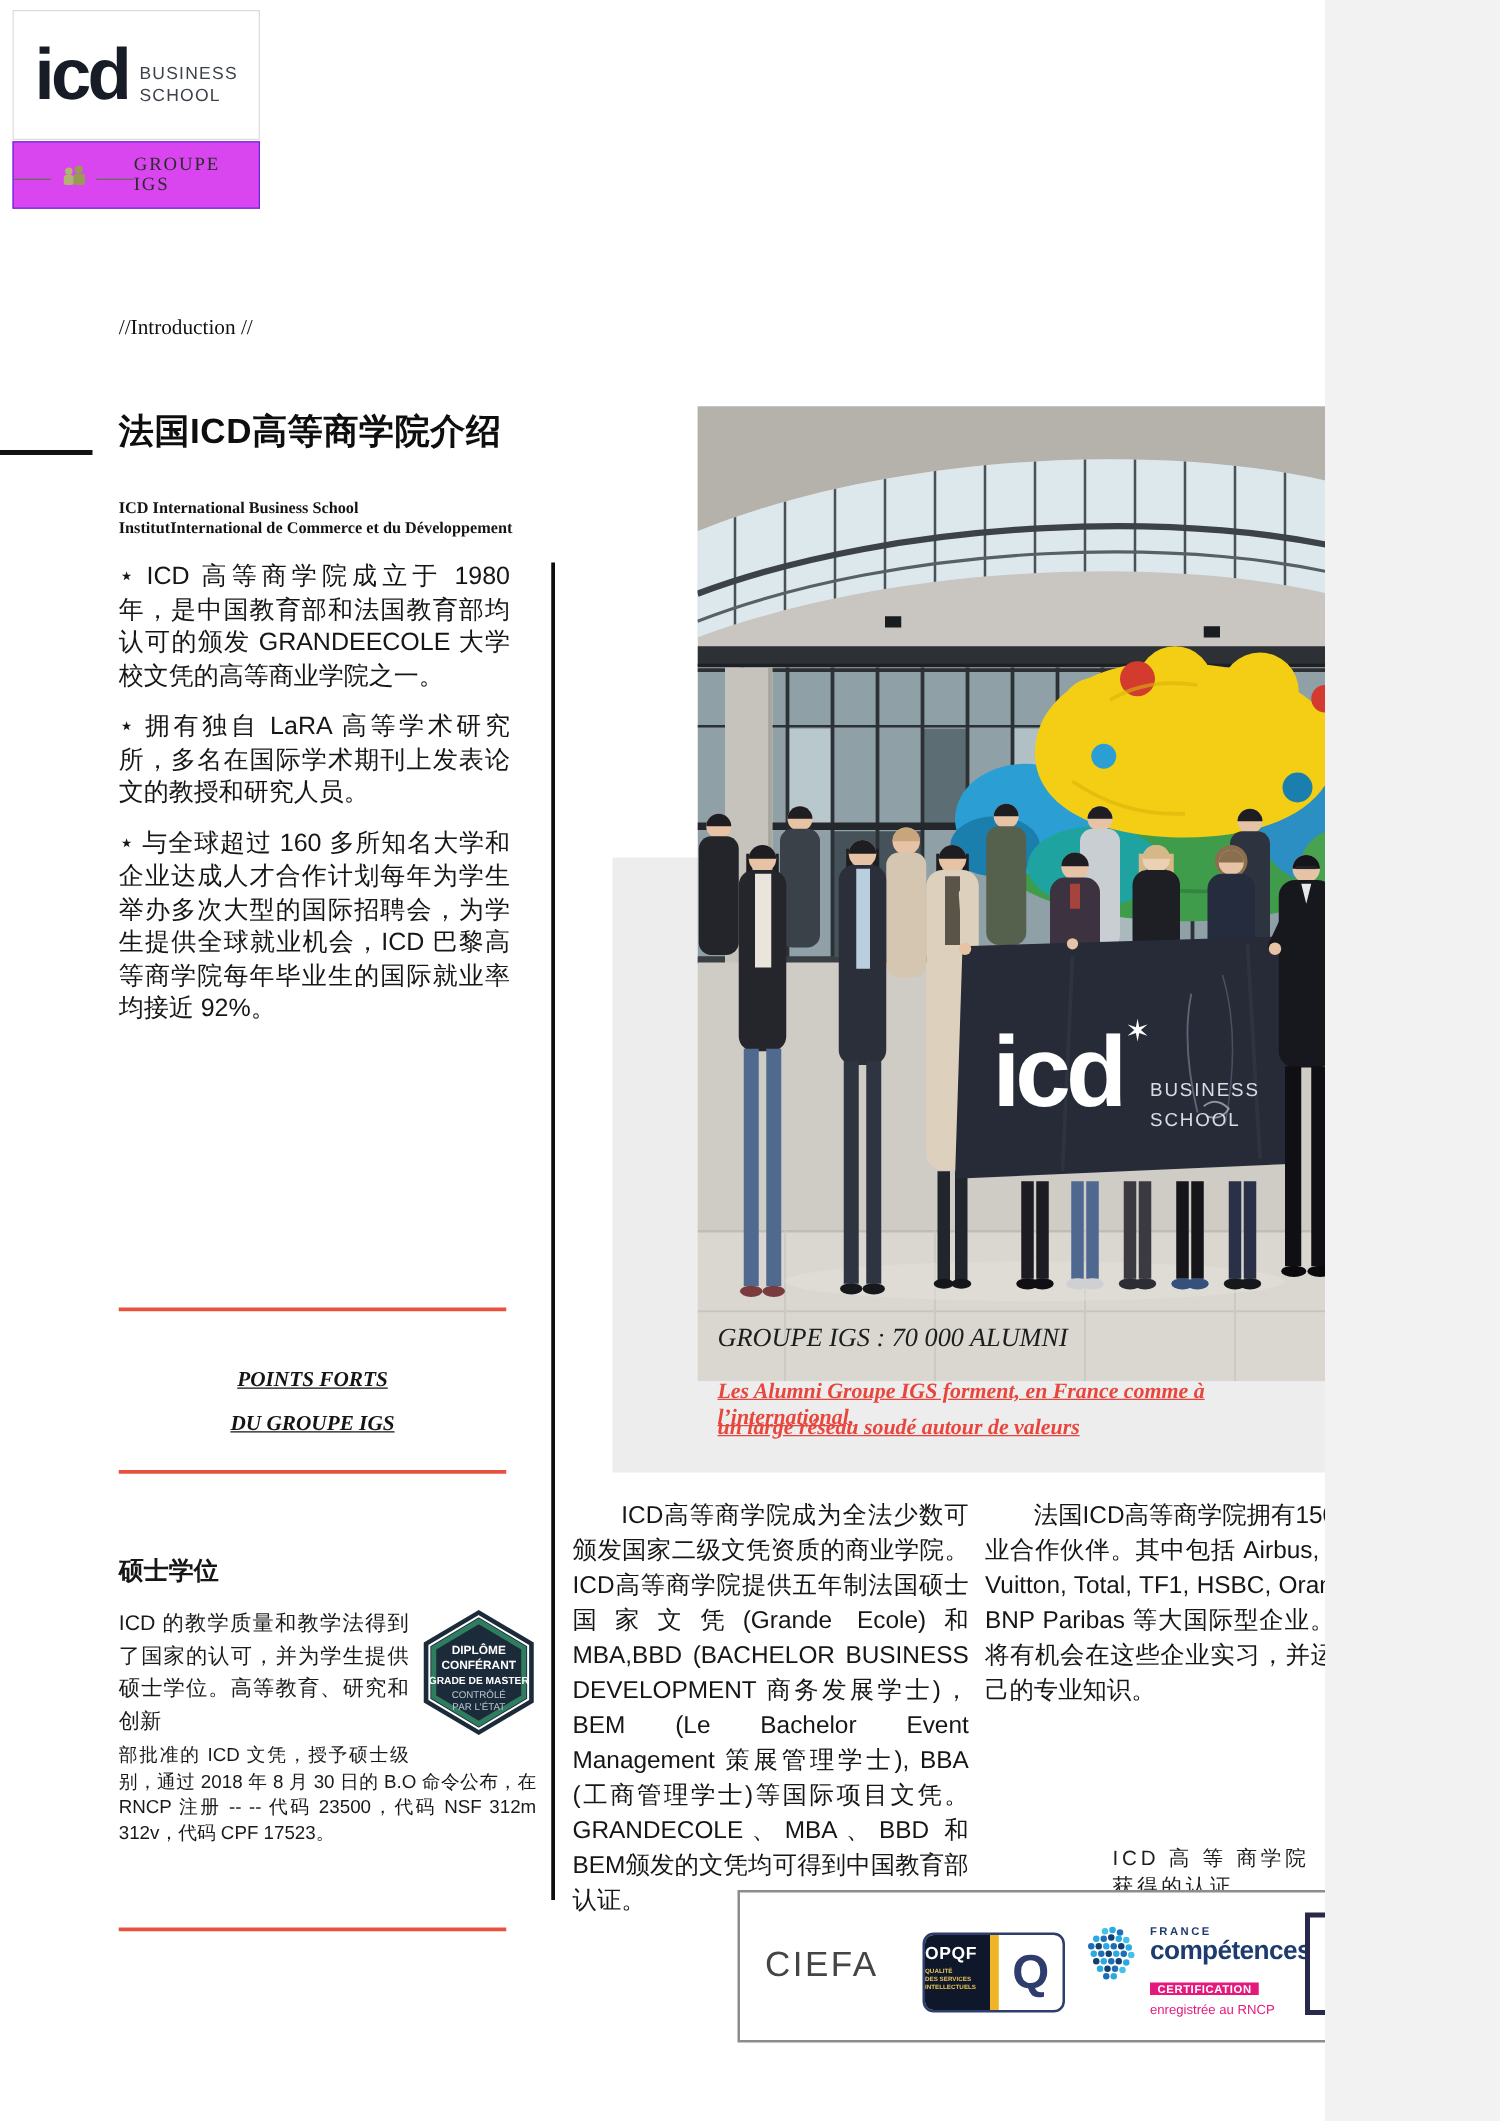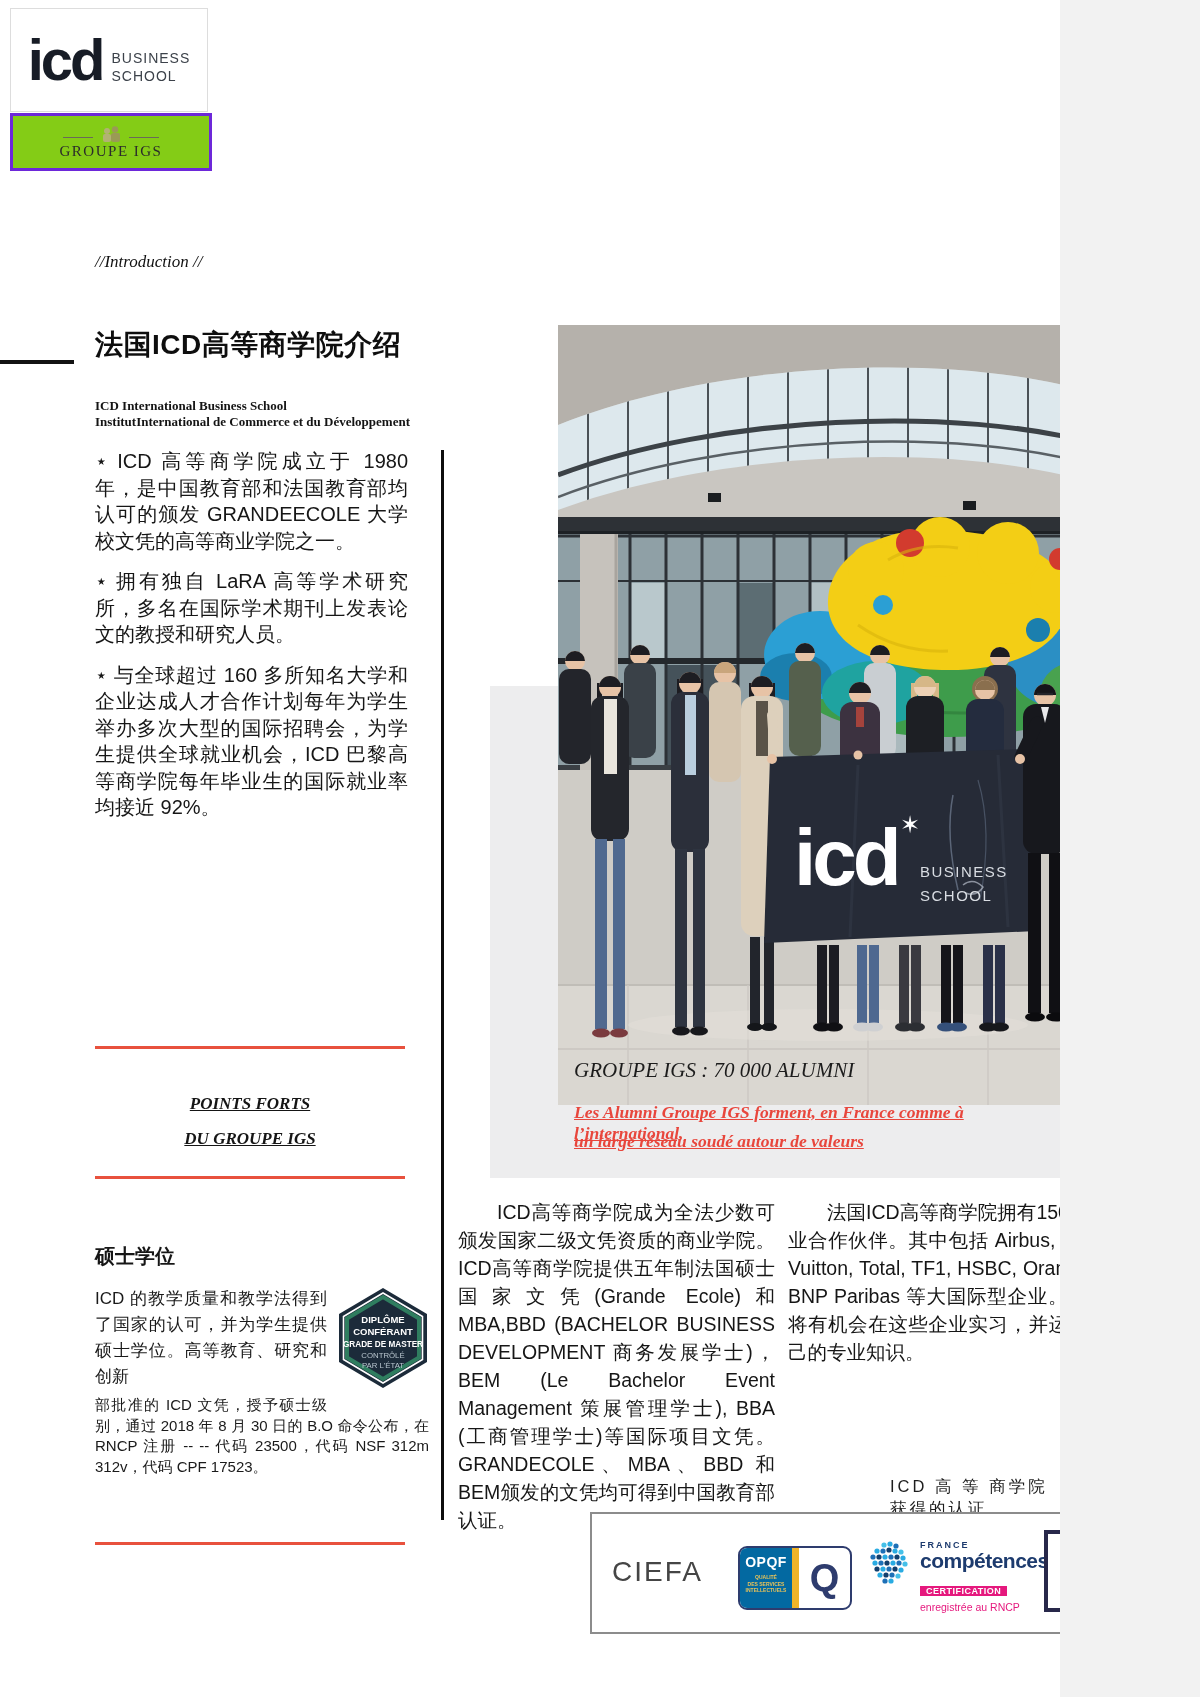--- a/index.html
+++ b/index.html
@@ -5,30 +5,30 @@
   html,body{margin:0;padding:0;background:#f2f2f2}
   .page{position:relative;width:1060px;height:1697px;background:#fff;overflow:hidden;
         font-family:"Liberation Sans","DejaVu Sans",sans-serif;color:#1a1a1a}
   .abs{position:absolute}
 
   
   .icd-box{left:10px;top:8px;width:196px;height:102px;border:1px solid #ddd;background:#fff;
            display:flex;align-items:center;justify-content:center;gap:9px}
   .icd-word{font-size:58px;font-weight:800;letter-spacing:-3px;color:#171c26;line-height:.85}
   .icd-sub{font-size:14px;color:#3c424a;letter-spacing:1px;line-height:1.3;padding-top:14px}
-  .igs-box{left:10px;top:113px;width:196px;height:52px;border:3px solid #6d28d9;background:#84cc16;
-           display:flex;flex-direction:column;align-items:center;justify-content:center}
+  .igs-box{left:10px;top:113px;width:196px;height:52px;border:1px solid #6d28d9;background:#d946ef;
+           display:flex;flex-direction:row;align-items:center;justify-content:center}
   .igs-row{display:flex;align-items:flex-end;justify-content:center;gap:5px;height:18px}
   .igs-line{width:30px;height:0;border-top:1.5px solid #6a6a58;margin-bottom:5px}
   .igs-label{font-family:"Liberation Serif","DejaVu Serif",serif;font-size:15px;
              letter-spacing:1.5px;color:#2b2b2b;line-height:1.1}
 
   .rule-black{left:0;top:360px;width:74px;height:4px;background:#121212}
   .kicker{left:95px;top:252px;font-family:"Liberation Serif","DejaVu Serif",serif;
-          font-style:italic;font-size:17px;color:#101010}
+          font-size:17px;color:#101010}
   .title{left:95px;top:326px;font-size:28px;font-weight:700;letter-spacing:.5px;color:#0e0e0e}
   .subtitle{left:95px;top:398px;font-family:"Liberation Serif","DejaVu Serif",serif;
             font-weight:700;font-size:13px;line-height:16px;color:#141414}
 
   .bullets{left:95px;top:448px;width:313px;font-size:20px;line-height:26.5px;
            text-align:justify;color:#161616}
   .bullets p{margin:0 0 14px 0}
 
   .rule-red{height:3px;background:#e8513d}
   .r1{left:95px;top:1046px;width:310px}
@@ -62,21 +62,21 @@
           text-align:justify;text-indent:2em;color:#161616}
   .rightcol{left:788px;top:1198px;width:320px;font-size:19.5px;line-height:28px;
           text-align:justify;text-indent:2em;color:#161616}
 
   .certhead{left:890px;top:1476px;font-size:16.5px;letter-spacing:3px;color:#1d1d1d}
 
   .logobox{left:590px;top:1512px;width:533px;height:118px;border:2px solid #8c8c8c;background:#fff}
   .ciefa{left:20px;top:42px;font-size:28px;color:#454545;letter-spacing:2px}
   .opqf{left:146px;top:32px;width:110px;height:60px;border:2px solid #2e3c6e;border-radius:9px;
         display:flex;overflow:hidden;background:#fff}
-  .opqf-left{width:52px;background:#0369a1;color:#fff;text-align:center;padding-top:6px}
+  .opqf-left{width:52px;background:#0f172a;color:#fff;padding-top:6px}
   .opqf-name{font-size:14px;font-weight:700;letter-spacing:.5px}
   .opqf-tiny{font-size:5px;color:#e8c35a;line-height:6.5px;margin-top:4px;font-weight:700}
   .opqf-bar{width:7px;background:#f0b429}
   .opqf-q{flex:1;display:flex;align-items:center;justify-content:center;
           font-size:38px;font-weight:700;color:#2e3c6e}
   .fc{left:276px;top:26px;display:flex;gap:8px}
   .fc-l1{font-size:9px;font-weight:700;color:#1d3b6e;letter-spacing:2px}
   .fc-l2{font-size:21px;font-weight:700;color:#1d3b6e;letter-spacing:-.5px;line-height:22px}
   .fc-badge{display:inline-block;background:#e5187d;color:#fff;font-size:9px;font-weight:700;
             padding:0 6px;margin-top:14px;letter-spacing:.5px}

